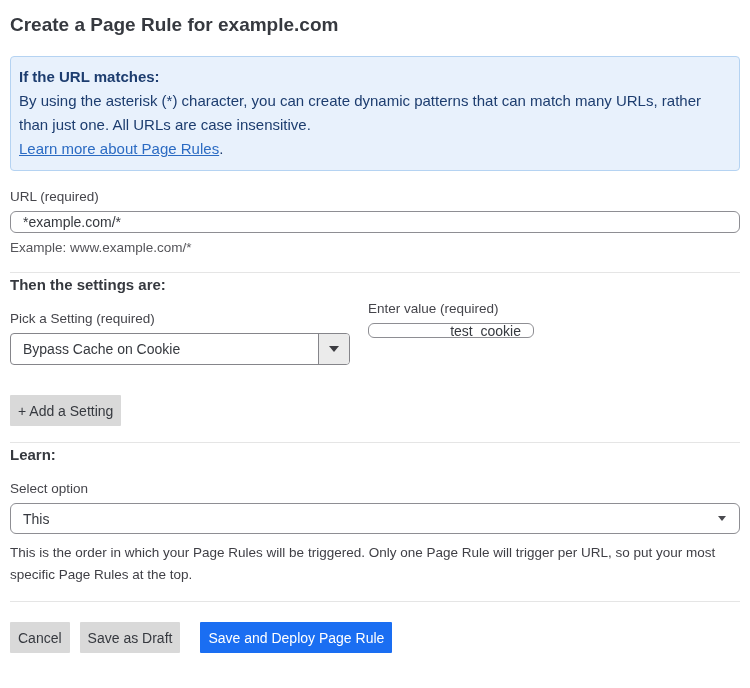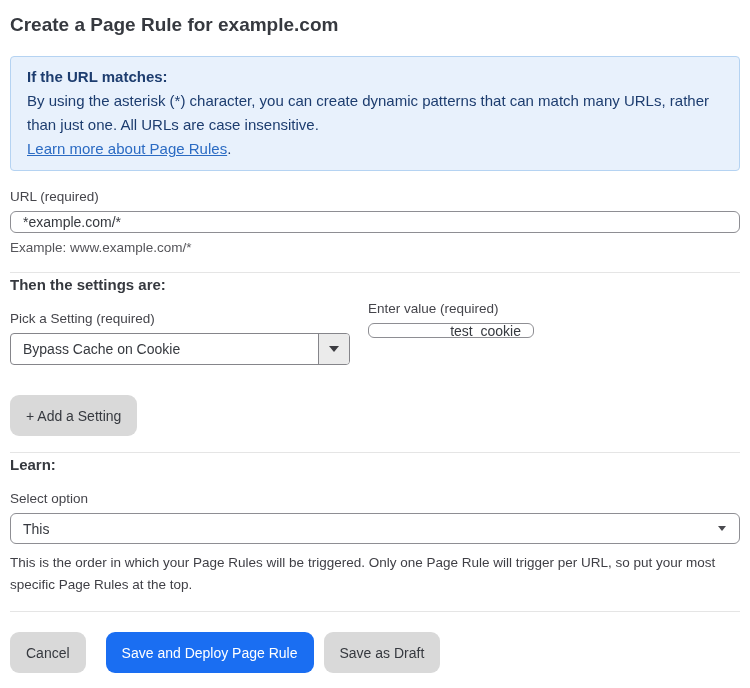--- a/index.html
+++ b/index.html
@@ -16,21 +16,21 @@
     font-weight: 700;
     color: #36393f;
     padding-top: 14px;
     margin-bottom: 20px;
   }
 
   .info-box {
     background: #e8f1fc;
     border: 1px solid #b5d3f2;
     border-radius: 4px;
-    padding: 8px 16px 9px 16px;
+    padding: 8px 16px 9px 8px;
     font-size: 15px;
     line-height: 24px;
     color: #1d3d6f;
   }
   .info-box .info-heading { font-weight: 700; }
   .info-box a, .info-box .info-link {
     color: #2b6bc3;
     text-decoration: underline;
     cursor: pointer;
   }
@@ -136,24 +136,24 @@
     border-left-width: 4.5px;
     border-right-width: 4.5px;
     border-top-width: 5.5px;
     border-top-color: #4a4a4f;
   }
 
   .btn {
     display: inline-flex;
     align-items: center;
     justify-content: center;
-    height: 41px;
-    padding: 0 16px;
+    height: 31px;
+    padding: 0 8px;
     border: none;
-    border-radius: 9px;
+    border-radius: 1px;
     font-size: 14px;
     font-family: "Liberation Sans", "DejaVu Sans", sans-serif;
     cursor: pointer;
     white-space: nowrap;
   }
   .btn-grey { background: #d9d9d9; color: #36393f; }
   .btn-blue { background: #1a6ef2; color: #ffffff; }
 
   .add-setting-btn { margin-top: 30px; }
 
@@ -220,17 +220,17 @@
   <div class="wide-select">
     <span>This</span>
     <span class="tri-down"></span>
   </div>
   <div class="order-help">This is the order in which your Page Rules will be triggered. Only one Page Rule will trigger per URL, so put your most specific Page Rules at the top.</div>
 
   <hr class="divider" style="margin-top:15px;">
 
   <div class="footer-buttons">
     <button class="btn btn-grey">Cancel</button>
+    <button class="btn btn-grey">Save as Draft</button>
     <button class="btn btn-blue">Save and Deploy Page Rule</button>
-    <button class="btn btn-grey">Save as Draft</button>
   </div>
 
 </div>
 
 </body></html>

